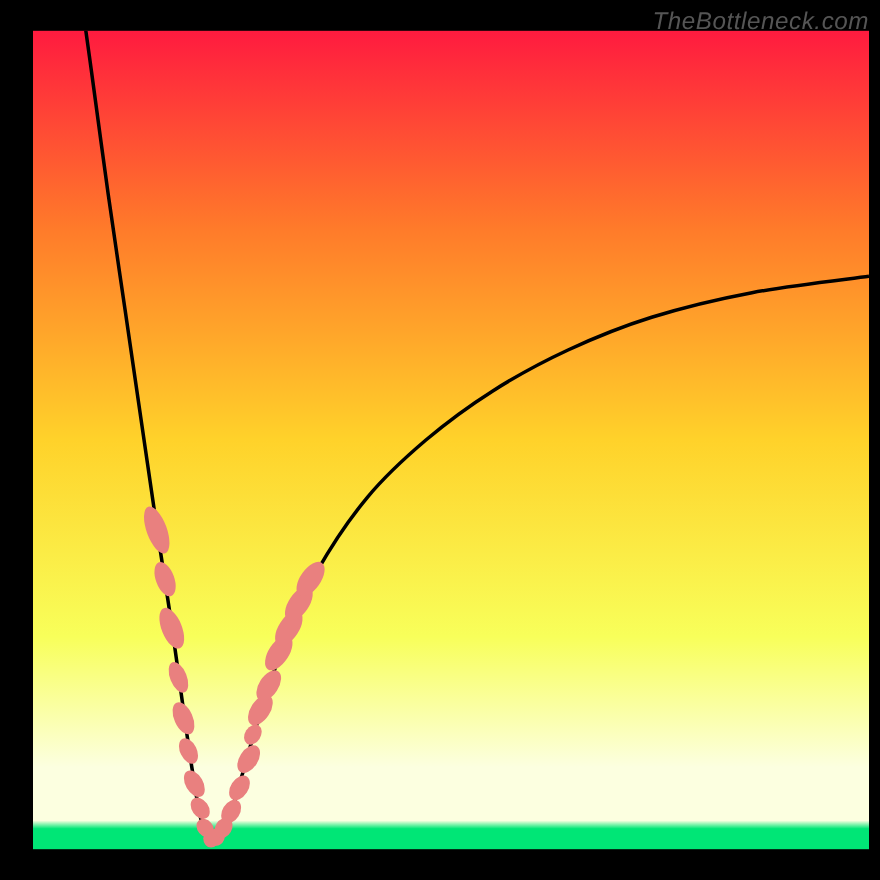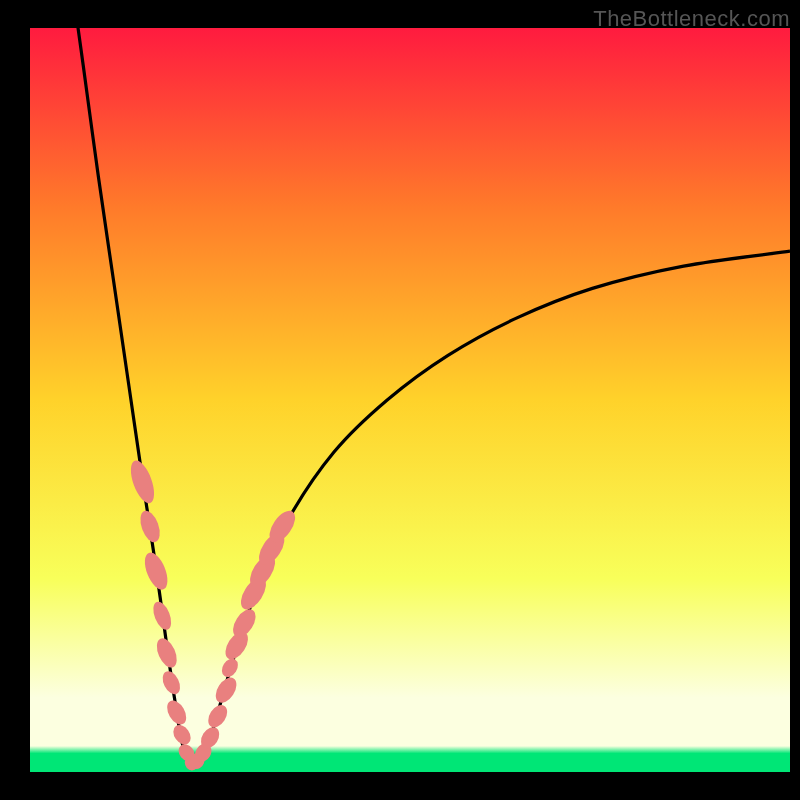--- a/index.html
+++ b/index.html
@@ -13,20 +13,21 @@
     overflow: hidden;
     position: relative;
     font-family: Arial, Helvetica, sans-serif;
   }
   .canvas-wrap {
     position: absolute;
     top: 0;
     left: 0;
     width: 800px;
     height: 800px;
+    font-style: italic;
   }
   .watermark {
     position: absolute;
     top: 6px;
     right: 10px;
     color: #555;
     font-size: 22px;
     font-weight: 500;
     letter-spacing: 0.5px;
     user-select: none;

